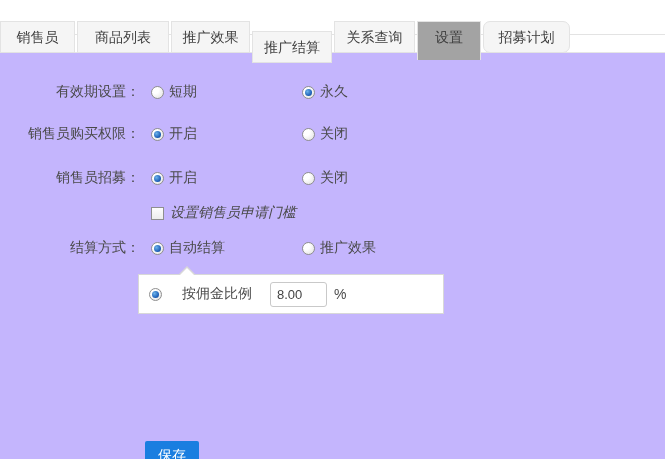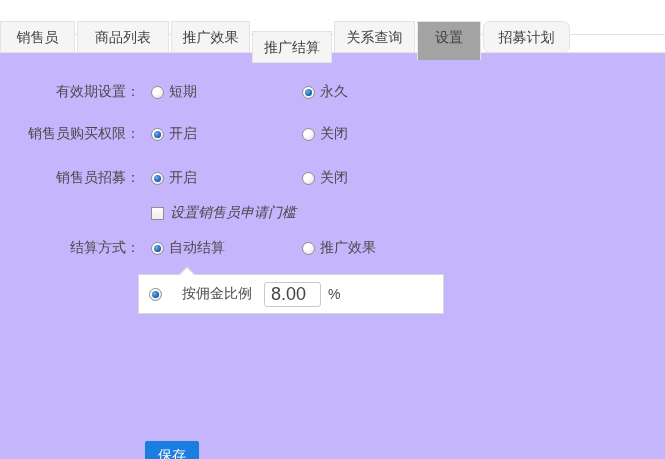--- a/index.html
+++ b/index.html
@@ -49,22 +49,22 @@
   .commission-box { position:relative; margin-left:138px; width:306px; height:40px;
     background:#fff; border:1px solid #d8d8d8; display:flex; align-items:center;
     padding-left:10px; }
   .caret { position:absolute; top:-9px; left:39px; width:0; height:0;
     border-left:9px solid transparent; border-right:9px solid transparent;
     border-bottom:9px solid #d8d8d8; }
   .caret::after { content:""; position:absolute; left:-8px; top:1.5px;
     border-left:8px solid transparent; border-right:8px solid transparent;
     border-bottom:8px solid #fff; }
   .commission-box .opt-text { margin-left:20px; font-size:14px; }
-  .rate-input { width:57px; height:25px; margin-left:12px; border:1px solid #c9c9c9;
-    border-radius:3px; padding:0 6px; font-size:18px; color:#444; outline:none;
+  .rate-input { width:57px; height:25px; margin-left:18px; border:1px solid #c9c9c9;
+    border-radius:3px; padding:0 6px; font-size:13px; color:#444; outline:none;
     font-family:"Liberation Sans","DejaVu Sans",sans-serif; background:#fff; }
   .unit { margin-left:7px; font-size:14px; color:#4a4a4a; }
 
   
   .save-btn { display:block; margin:127px 0 0 145px; width:54px; height:30px;
     background:#1a7ee0; color:#fff; border:none; border-radius:2px; font-size:14px;
     cursor:pointer; font-family:"Liberation Sans","DejaVu Sans",sans-serif; }
 </style>
 </head>
 <body>

